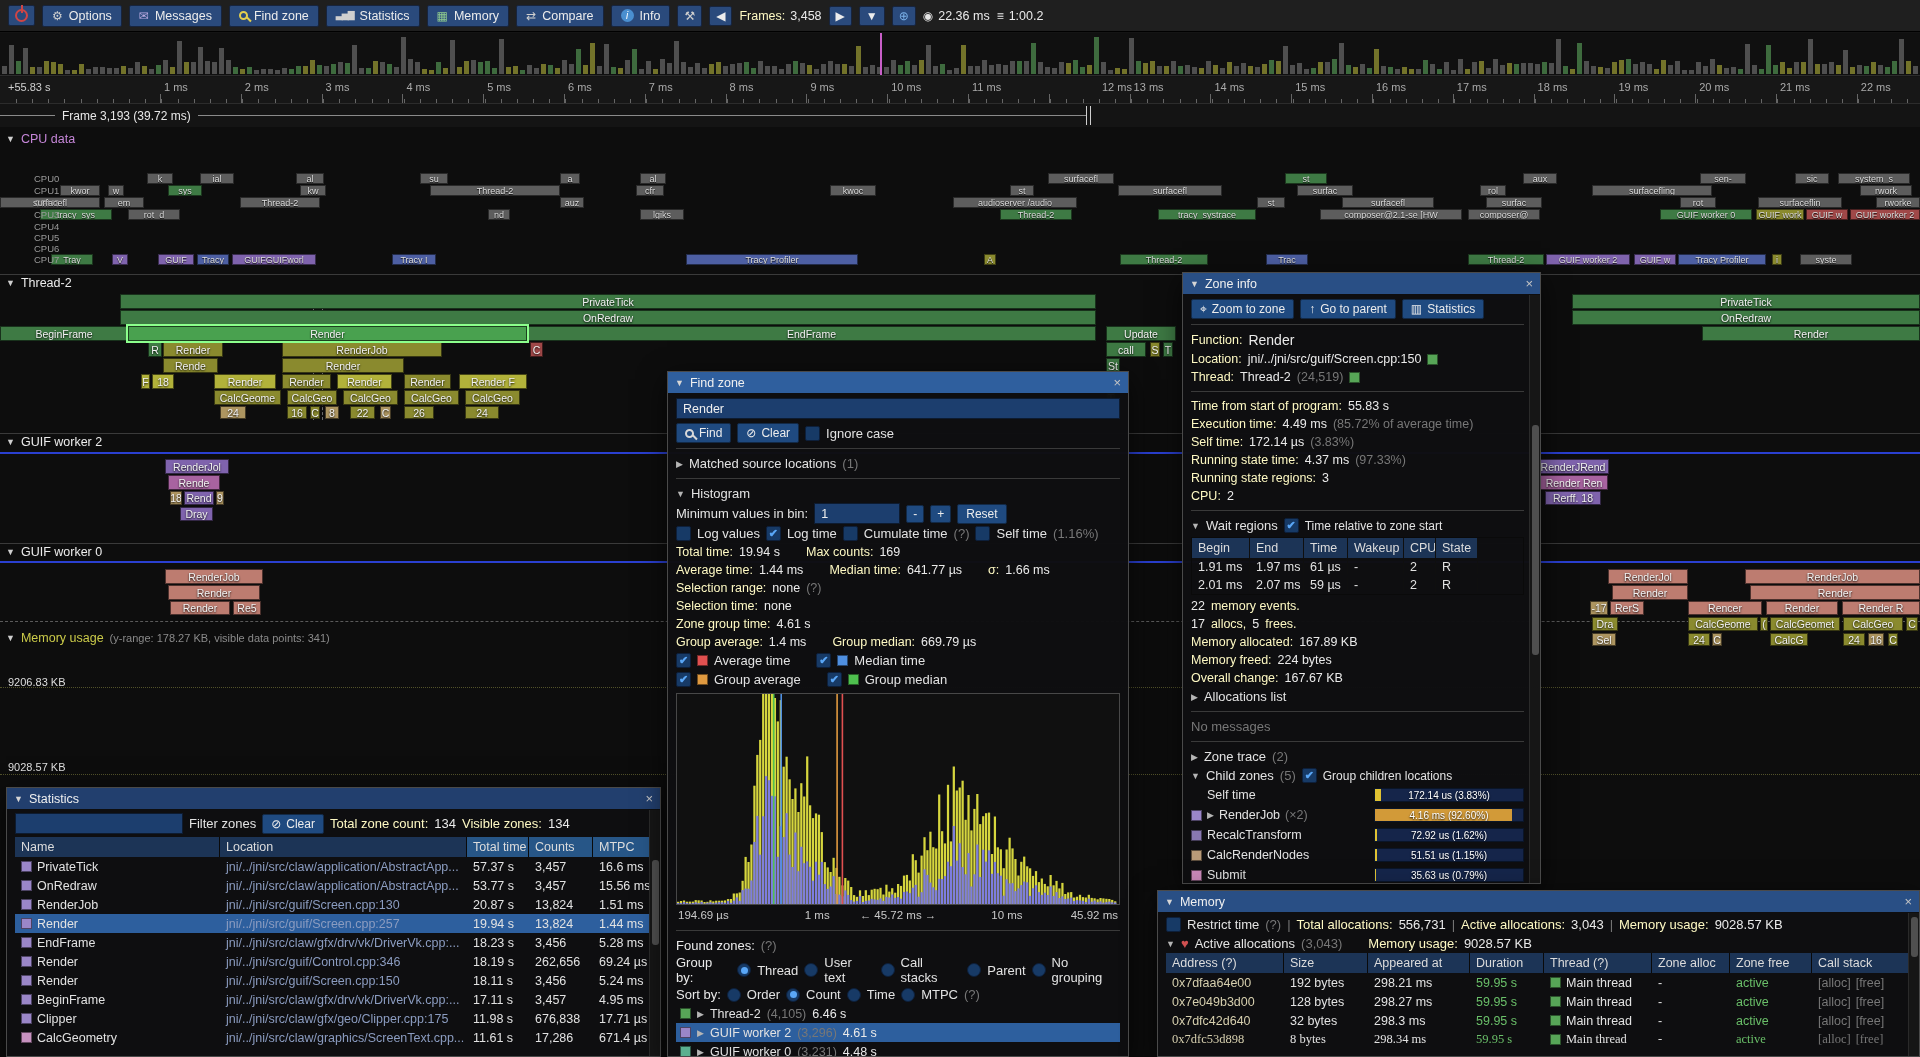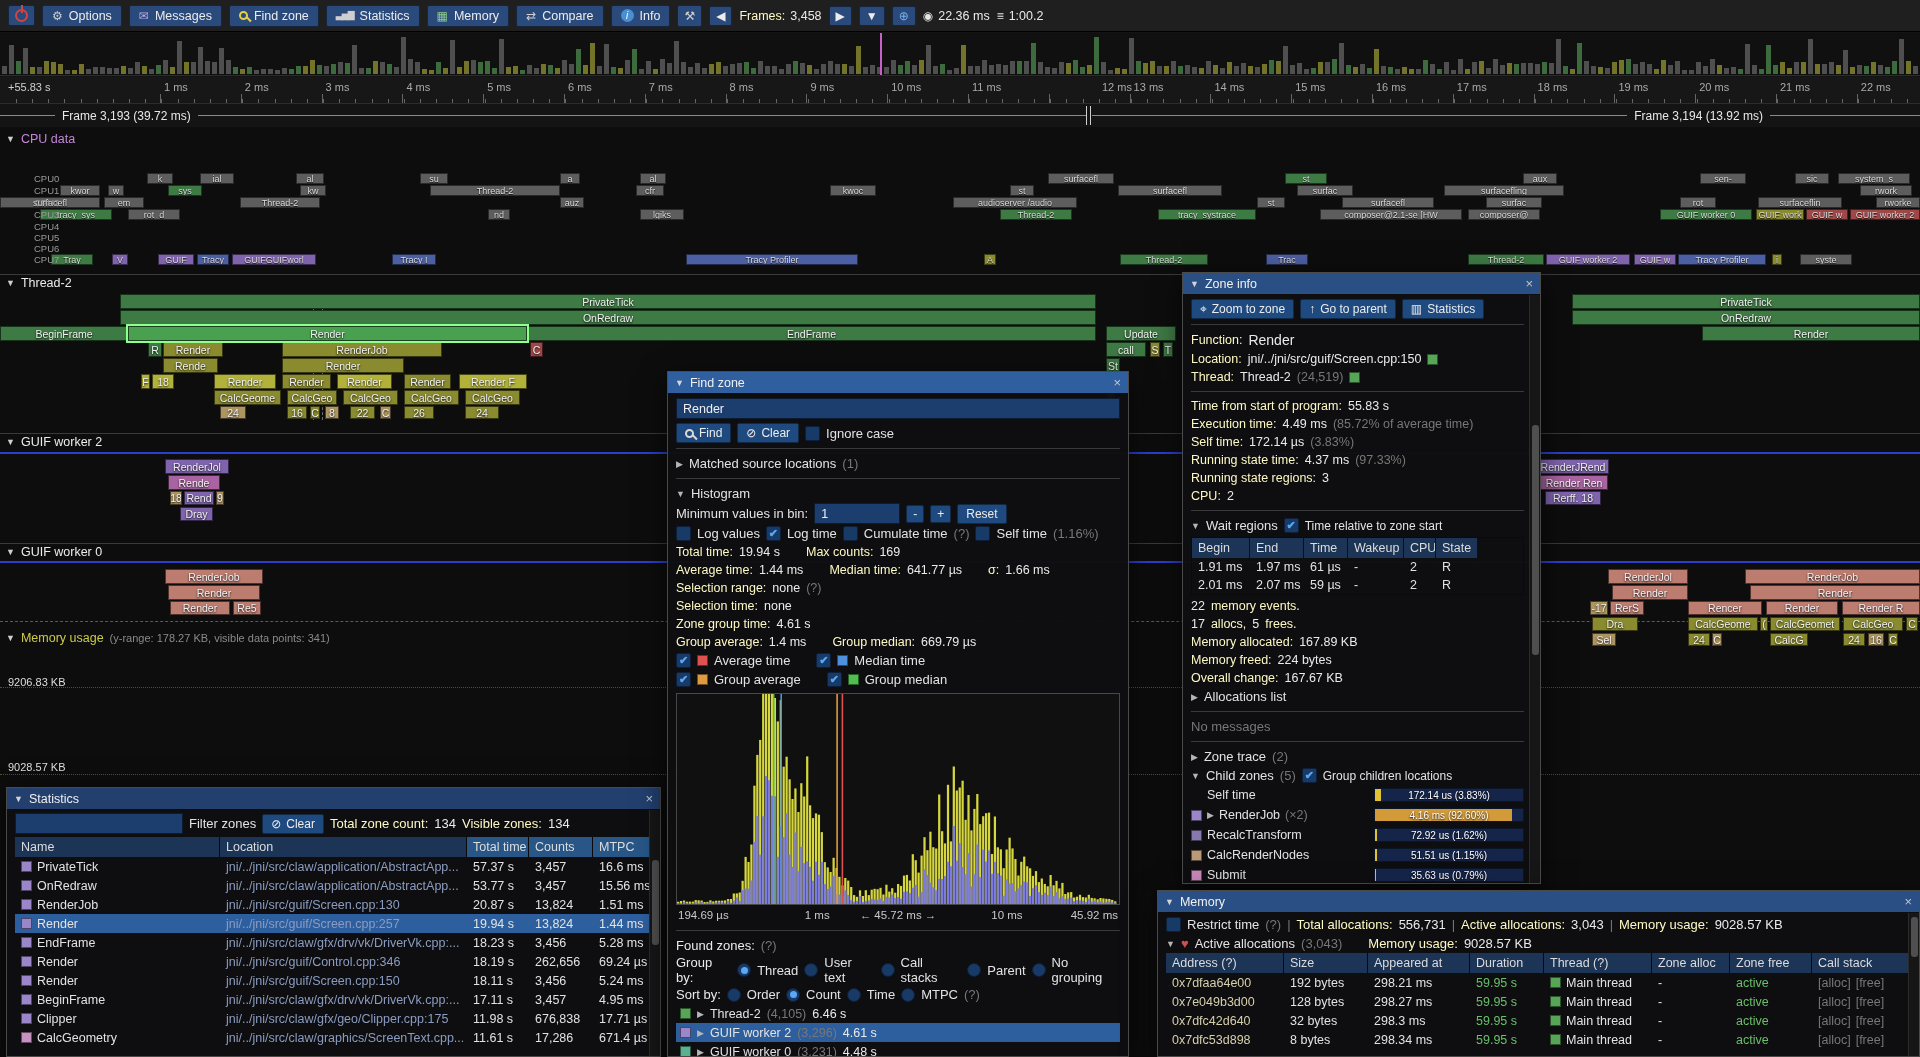--- a/index.html
+++ b/index.html
@@ -615,25 +615,20 @@
       <div class="tick" style="left: 1856.8px; height: 9px;"></div>
       <div class="ticklabel" style="left: 1860.8px;">22 ms</div>
     </div>
 
   <div id="framebar">
     <div class="framespan" style="left:0;width:1086px">
       <div class="ln" style="width:55px"></div>
       <span>Frame 3,193 (39.72 ms)</span>
       <div class="ln" style="flex:1"></div>
     </div>
-    <div class="framespan" style="left:1092px;width:828px">
-      <div class="ln" style="flex:1"></div>
-      <span>Frame 3,194 (13.92 ms)</span>
-      <div class="ln" style="width:150px"></div>
-    </div>
     <div class="fdiv" style="left:1086px"></div>
     <div class="fdiv" style="left:1090px"></div>
   </div>
 
   <div id="stage">
       <div class="inner" id="stage-inner">
         <div class="hairline" style="top: 274px;"></div>
         <div class="hairline" style="top: 433px;"></div>
         <div class="hairline" style="top: 543px;"></div>
         <div class="blueline" style="top: 452px;"></div>
@@ -678,21 +673,21 @@
         <div class="cpuseg" style="left: 108px; top: 185px; width: 16px; background: rgb(93, 93, 93);">w</div>
         <div class="cpuseg" style="left: 168px; top: 185px; width: 34px; background: rgb(62, 122, 68);">sys</div>
         <div class="cpuseg" style="left: 300px; top: 185px; width: 26px; background: rgb(93, 93, 93);">kw</div>
         <div class="cpuseg" style="left: 430px; top: 185px; width: 130px; background: rgb(93, 93, 93);">Thread-2</div>
         <div class="cpuseg" style="left: 636px; top: 185px; width: 28px; background: rgb(93, 93, 93);">cfr</div>
         <div class="cpuseg" style="left: 830px; top: 185px; width: 46px; background: rgb(93, 93, 93);">kwoc</div>
         <div class="cpuseg" style="left: 1010px; top: 185px; width: 24px; background: rgb(93, 93, 93);">st</div>
         <div class="cpuseg" style="left: 1118px; top: 185px; width: 104px; background: rgb(93, 93, 93);">surfacefl</div>
         <div class="cpuseg" style="left: 1297px; top: 185px; width: 56px; background: rgb(93, 93, 93);">surfac</div>
         <div class="cpuseg" style="left: 1480px; top: 185px; width: 26px; background: rgb(93, 93, 93);">rol</div>
-        <div class="cpuseg" style="left: 1444px; top: 185px; width: 120px; background: rgb(93, 93, 93);">surfacefling</div>
+        <div class="cpuseg" style="left: 1592px; top: 185px; width: 120px; background: rgb(93, 93, 93);">surfacefling</div>
         <div class="cpuseg" style="left: 1860px; top: 185px; width: 52px; background: rgb(93, 93, 93);">rwork</div>
         <div class="cpulabel" style="top: 197px;">CPU2</div>
         <div class="cpuseg" style="left: 0px; top: 197px; width: 100px; background: rgb(93, 93, 93);">surfacefl</div>
         <div class="cpuseg" style="left: 104px; top: 197px; width: 40px; background: rgb(93, 93, 93);">em</div>
         <div class="cpuseg" style="left: 240px; top: 197px; width: 80px; background: rgb(93, 93, 93);">Thread-2</div>
         <div class="cpuseg" style="left: 560px; top: 197px; width: 24px; background: rgb(93, 93, 93);">auz</div>
         <div class="cpuseg" style="left: 953px; top: 197px; width: 124px; background: rgb(93, 93, 93);">audioserver /audio</div>
         <div class="cpuseg" style="left: 1257px; top: 197px; width: 28px; background: rgb(93, 93, 93);">st</div>
         <div class="cpuseg" style="left: 1342px; top: 197px; width: 92px; background: rgb(93, 93, 93);">surfacefl</div>
         <div class="cpuseg" style="left: 1486px; top: 197px; width: 56px; background: rgb(93, 93, 93);">surfac</div>
@@ -790,21 +785,21 @@
         <div class="zone" style="left: 168px; top: 585px; width: 92px; height: 15px; background: rgb(189, 124, 112);">Render</div>
         <div class="zone" style="left: 1612px; top: 585px; width: 76px; height: 15px; background: rgb(189, 124, 112);">Render</div>
         <div class="zone" style="left: 1750px; top: 585px; width: 170px; height: 15px; background: rgb(189, 124, 112);">Render</div>
         <div class="zone" style="left: 170px; top: 601px; width: 60px; height: 14px; background: rgb(189, 124, 112);">Render</div>
         <div class="zone" style="left: 233px; top: 601px; width: 28px; height: 14px; background: rgb(189, 124, 112);">Re5</div>
         <div class="zone" style="left: 1590px; top: 601px; width: 18px; height: 14px; background: rgb(173, 149, 96);">-17</div>
         <div class="zone" style="left: 1610px; top: 601px; width: 34px; height: 14px; background: rgb(189, 124, 112);">RerS</div>
         <div class="zone" style="left: 1688px; top: 601px; width: 74px; height: 14px; background: rgb(189, 124, 112);">Rencer</div>
         <div class="zone" style="left: 1766px; top: 601px; width: 72px; height: 14px; background: rgb(189, 124, 112);">Render</div>
         <div class="zone" style="left: 1842px; top: 601px; width: 78px; height: 14px; background: rgb(189, 124, 112);">Render R</div>
-        <div class="zone" style="left: 1592px; top: 617px; width: 46px; height: 14px; background: rgb(138, 138, 46);">Dra</div>
+        <div class="zone" style="left: 1592px; top: 617px; width: 26px; height: 14px; background: rgb(138, 138, 46);">Dra</div>
         <div class="zone" style="left: 1688px; top: 617px; width: 70px; height: 14px; background: rgb(138, 138, 46);">CalcGeome</div>
         <div class="zone" style="left: 1760px; top: 617px; width: 8px; height: 14px; background: rgb(138, 138, 46);">(</div>
         <div class="zone" style="left: 1770px; top: 617px; width: 70px; height: 14px; background: rgb(138, 138, 46);">CalcGeomet</div>
         <div class="zone" style="left: 1843px; top: 617px; width: 60px; height: 14px; background: rgb(138, 138, 46);">CalcGeo</div>
         <div class="zone" style="left: 1906px; top: 617px; width: 12px; height: 14px; background: rgb(138, 138, 46);">C</div>
         <div class="zone" style="left: 1592px; top: 633px; width: 24px; height: 13px; background: rgb(173, 149, 96);">Sel</div>
         <div class="zone" style="left: 1688px; top: 633px; width: 22px; height: 13px; background: rgb(138, 138, 46);">24</div>
         <div class="zone" style="left: 1712px; top: 633px; width: 10px; height: 13px; background: rgb(173, 149, 96);">C</div>
         <div class="zone" style="left: 1770px; top: 633px; width: 38px; height: 13px; background: rgb(138, 138, 46);">CalcG</div>
         <div class="zone" style="left: 1843px; top: 633px; width: 22px; height: 13px; background: rgb(138, 138, 46);">24</div>
@@ -1719,21 +1714,21 @@
               <span class="sw" style="background: rgb(87, 165, 87);"></span>
               <span>Main thread</span>
             </div>
             <div>-</div>
             <div class="grn">active</div>
             <div>
               <span class="dim">[alloc]</span>
               <span class="dim">[free]</span>
             </div>
           </div>
-          <div class="trow" style="grid-template-columns: 118px 84px 102px 74px 108px 78px 82px auto;">
+          <div class="trow" style="grid-template-columns: 118px 84px 102px 74px 108px 78px 82px auto; font-family: Liberation Serif, serif;">
             <div class="addr">0x7dfc53d898</div>
             <div>8 bytes</div>
             <div>298.34 ms</div>
             <div class="grn">59.95 s</div>
             <div>
               <span class="sw" style="background: rgb(87, 165, 87);"></span>
               <span>Main thread</span>
             </div>
             <div>-</div>
             <div class="grn">active</div>

